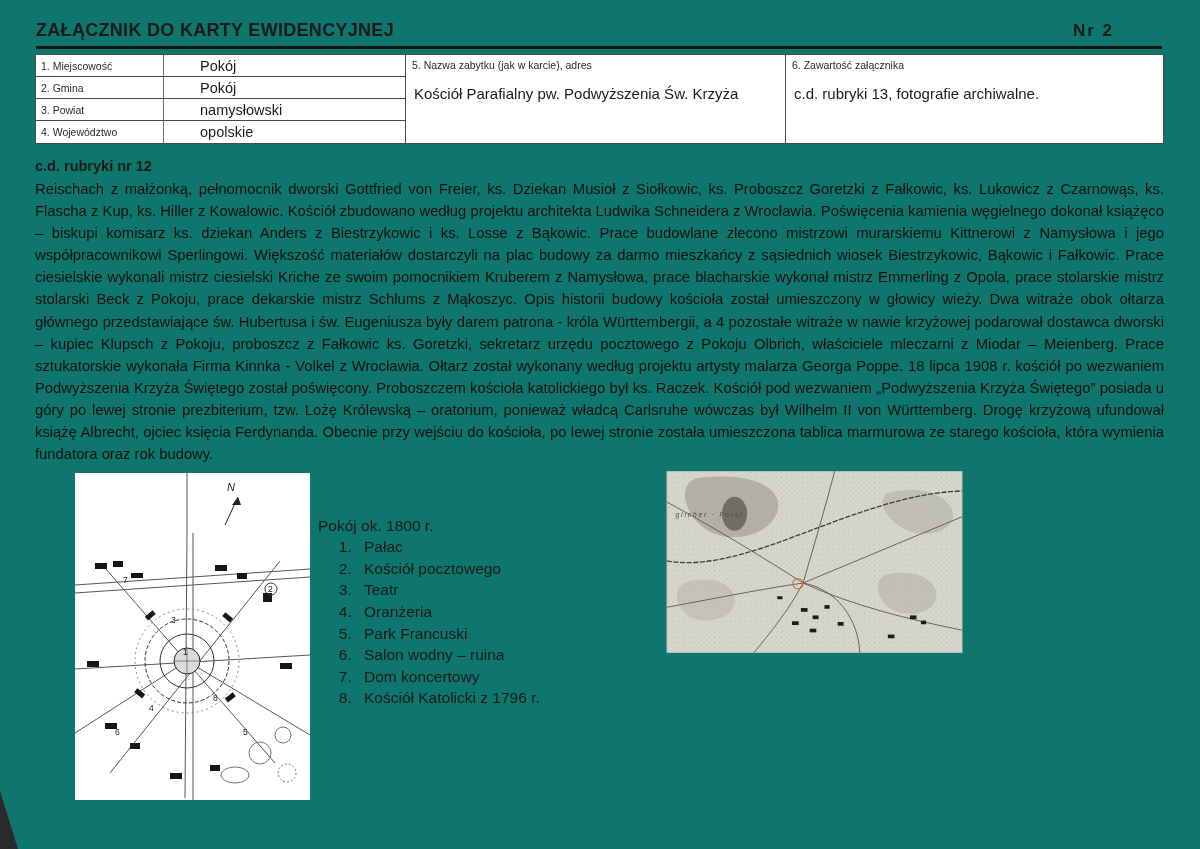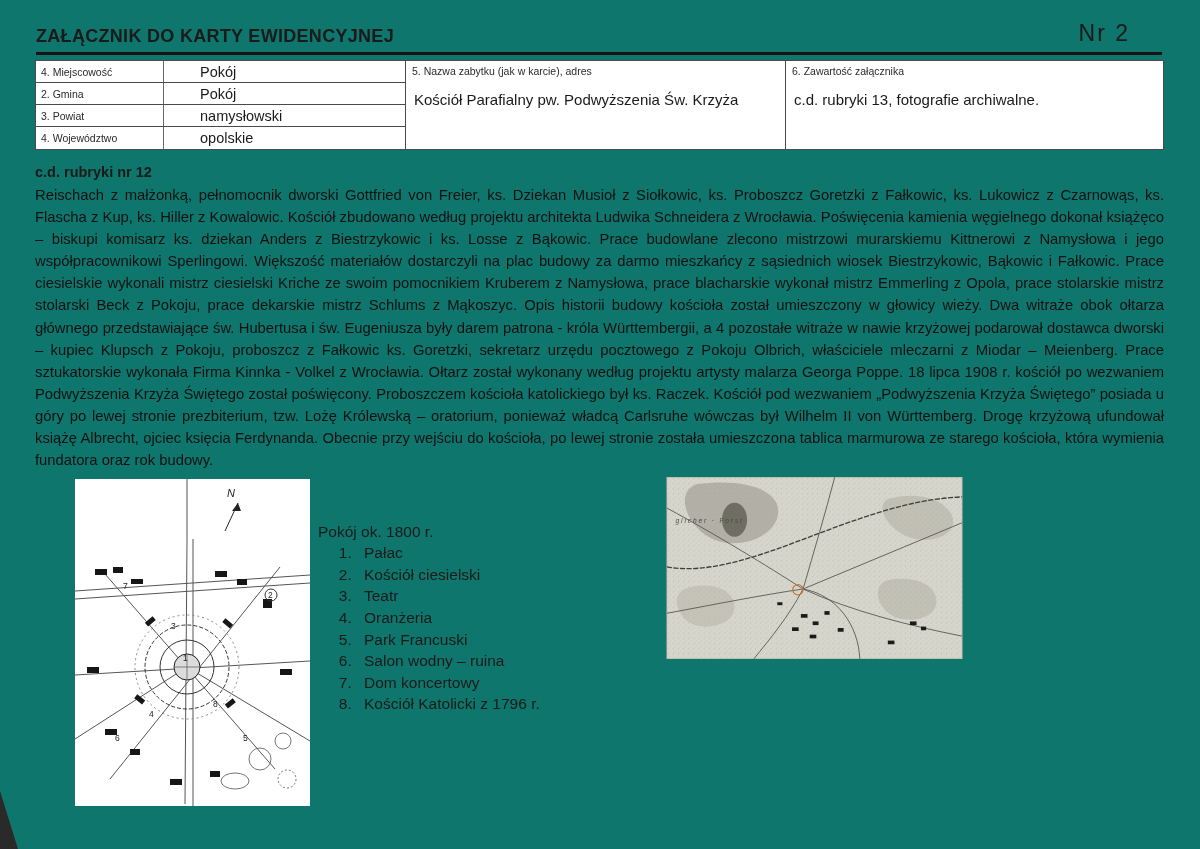--- a/index.html
+++ b/index.html
@@ -8,21 +8,21 @@
   .page {
     position:relative; width:1200px; height:849px; background:#0f766e;
     overflow:hidden; margin:0 auto;
   }
   
   .header {
     display:flex; justify-content:space-between; align-items:flex-end;
     margin:20px 38px 0 36px; padding-bottom:5px; border-bottom:3px solid #141414;
   }
   .header h1 { font-size:18px; font-weight:bold; letter-spacing:0.3px; }
-  .header .nr { font-size:23px; font-weight:normal; margin-right:32px; letter-spacing:2px; }
+  .header .nr { font-size:17px; font-weight:bold; margin-right:48px; letter-spacing:2px; }
 
   
   .info-table {
     margin:5px 36px 0 35px; display:grid;
     grid-template-columns:370px 380px 1fr;
     border:1.5px solid #4a4a4a; background:#fff;
   }
   .col { border-right:1.5px solid #4a4a4a; }
   .col:last-child { border-right:none; }
   .row { display:grid; grid-template-columns:128px 1fr; height:22px; border-bottom:1px solid #4a4a4a; }
@@ -67,21 +67,21 @@
 <div class="page">
 
   <div class="header">
     <h1>ZAŁĄCZNIK DO KARTY EWIDENCYJNEJ</h1>
     <div class="nr">Nr 2</div>
   </div>
 
   <div class="info-table">
     <div class="col">
       <div class="row">
-        <div class="lbl">4. Miejscowość</div>
+        <div class="lbl">1. Miejscowość</div>
         <div class="val">Pokój</div>
       </div>
       <div class="row">
         <div class="lbl">2. Gmina</div>
         <div class="val">Pokój</div>
       </div>
       <div class="row">
         <div class="lbl">3. Powiat</div>
         <div class="val">namysłowski</div>
       </div>
@@ -179,21 +179,21 @@
           <text x="48" y="110">7</text>
           <text x="138" y="228">8</text>
         </g>
       </svg>
     </div>
 
     <div class="plan-legend">
       <div class="title">Pokój ok. 1800 r.</div>
       <ol>
         <li>Pałac</li>
-        <li>Kościół ciesielski</li>
+        <li>Kościół pocztowego</li>
         <li>Teatr</li>
         <li>Oranżeria</li>
         <li>Park Francuski</li>
         <li>Salon wodny – ruina</li>
         <li>Dom koncertowy</li>
         <li>Kościół Katolicki z 1796 r.</li>
       </ol>
     </div>
 
     <div class="map-fig">

